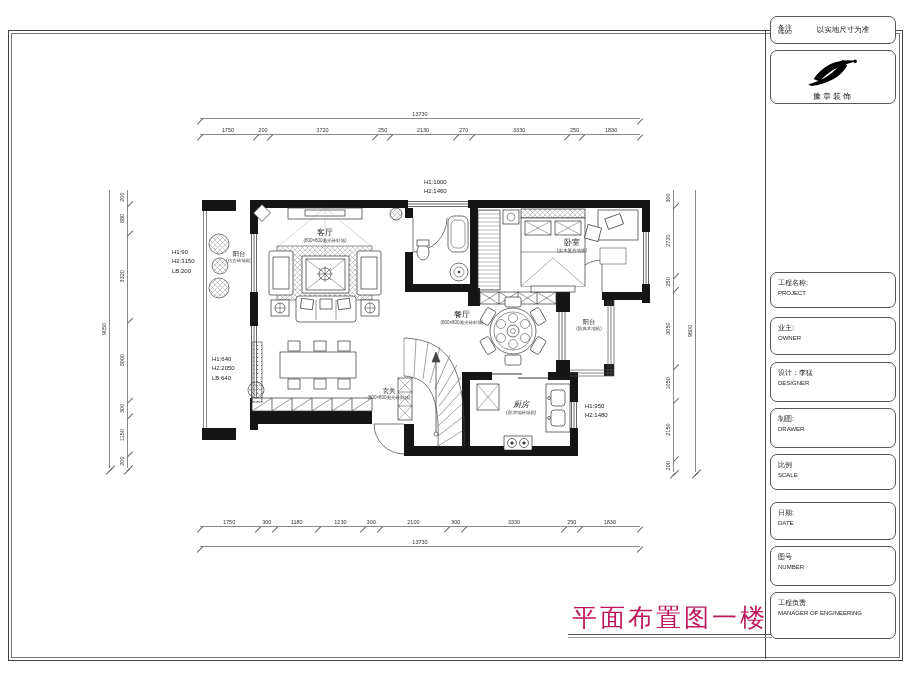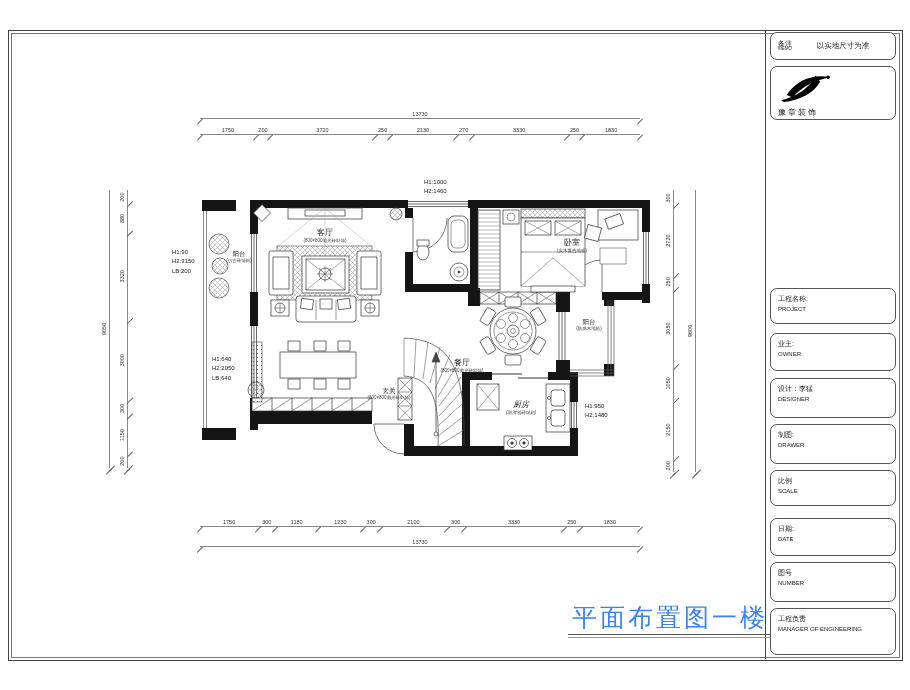--- a/index.html
+++ b/index.html
@@ -25,31 +25,31 @@
   .dimrow .dimcell{flex-grow:1;text-align:center;font-size:5.5px;color:#333;position:relative;overflow:visible;line-height:1;padding-bottom:1px;min-width:0;}
   .dimrow .dimcell::after{content:"";position:absolute;right:-4px;bottom:-4px;width:8px;border-top:1px solid #666;transform:rotate(-45deg);}
   .dimrow::before{content:"";position:absolute;left:-4px;bottom:-4px;width:8px;border-top:1px solid #666;transform:rotate(-45deg);}
   .dimcol{position:absolute;display:flex;flex-direction:column;border-right:1px solid #888;width:11px;}
   .dimcol .dimcell{flex-grow:1;display:flex;align-items:center;justify-content:center;font-size:5.5px;color:#333;
       writing-mode:vertical-rl;transform:rotate(180deg);position:relative;overflow:visible;min-height:0;}
   .dimcol .dimcell::after{content:"";position:absolute;left:-7px;top:-1px;width:8px;border-top:1px solid #666;transform:rotate(-45deg);}
   .dimcol::before{content:"";position:absolute;right:-4px;bottom:-4px;width:8px;border-top:1px solid #666;transform:rotate(-45deg);}
   
   .dtitle{left:565px;top:601px;width:210px;text-align:center;font-family:"Liberation Serif",serif;
-          font-size:25px;letter-spacing:3px;color:#3b82f6;}
+          font-size:25px;letter-spacing:3px;color:#be185d;}
   .rule1{left:568px;top:634px;width:204px;border-top:1px solid #555;}
   .rule2{left:568px;top:637px;width:204px;border-top:1px solid #999;}
   
-  .sidebar{left:770px;top:30px;width:128px;height:629px;}
+  .sidebar{left:770px;top:14px;width:128px;height:629px;}
   .sbox{position:absolute;left:0;width:126px;border:1px solid #555;border-radius:7px;box-sizing:border-box;padding:5px 7px;background:#fff;}
   .memo{display:flex;align-items:center;gap:6px;}
   .memo-cn{font-size:7px;line-height:1;}
   .memo-en{font-size:4.5px;line-height:1;color:#333;}
   .memo-text{font-size:7.5px;flex:1;text-align:center;}
-  .logo-box{font-family:Liberation Serif, serif;}
+  .logo-box{text-align:center;font-family:Liberation Serif, serif;}
   .brand{font-size:8px;margin-top:1px;letter-spacing:2px;}
   .co-name{font-size:8px;text-align:center;margin-top:3px;}
   .co-en{font-size:5.5px;text-align:center;color:#222;margin-top:8px;line-height:1.7;letter-spacing:.2px;}
   .co-addr{font-size:6px;margin-top:14px;line-height:1.8;}
   .co-phone{font-size:7px;margin-top:16px;display:flex;gap:14px;}
   .f-cn{font-size:7px;}
   .f-en{font-size:6px;color:#222;margin-top:2px;}
 </style>
 </head>
 <body>
@@ -268,21 +268,21 @@
         <circle cx="524" cy="443" r="4.5"></circle>
       <circle cx="512" cy="443" r="1.2" fill="#333"></circle>
         <circle cx="524" cy="443" r="1.2" fill="#333"></circle>
     </g>
   </svg>
 
   <div class="lbl" style="left:325px;top:228px;">
     <span class="nm">客厅</span>
     <span class="sub">(800×800抛光砖斜铺)</span>
   </div>
-  <div class="lbl" style="left:462px;top:310px;margin-top:48px;">
+  <div class="lbl" style="left:462px;top:310px;">
     <span class="nm">餐厅</span>
     <span class="sub">(800×800抛光砖斜铺)</span>
   </div>
   <div class="lbl small" style="left:389px;top:387px;">
     <span class="nm">玄关</span>
     <span class="sub">(800×800抛光砖斜铺)</span>
   </div>
   <div class="lbl" style="left:521px;top:400px;font-style:italic;">
     <span class="nm">厨房</span>
     <span class="sub">(防滑地砖铺贴)</span>

